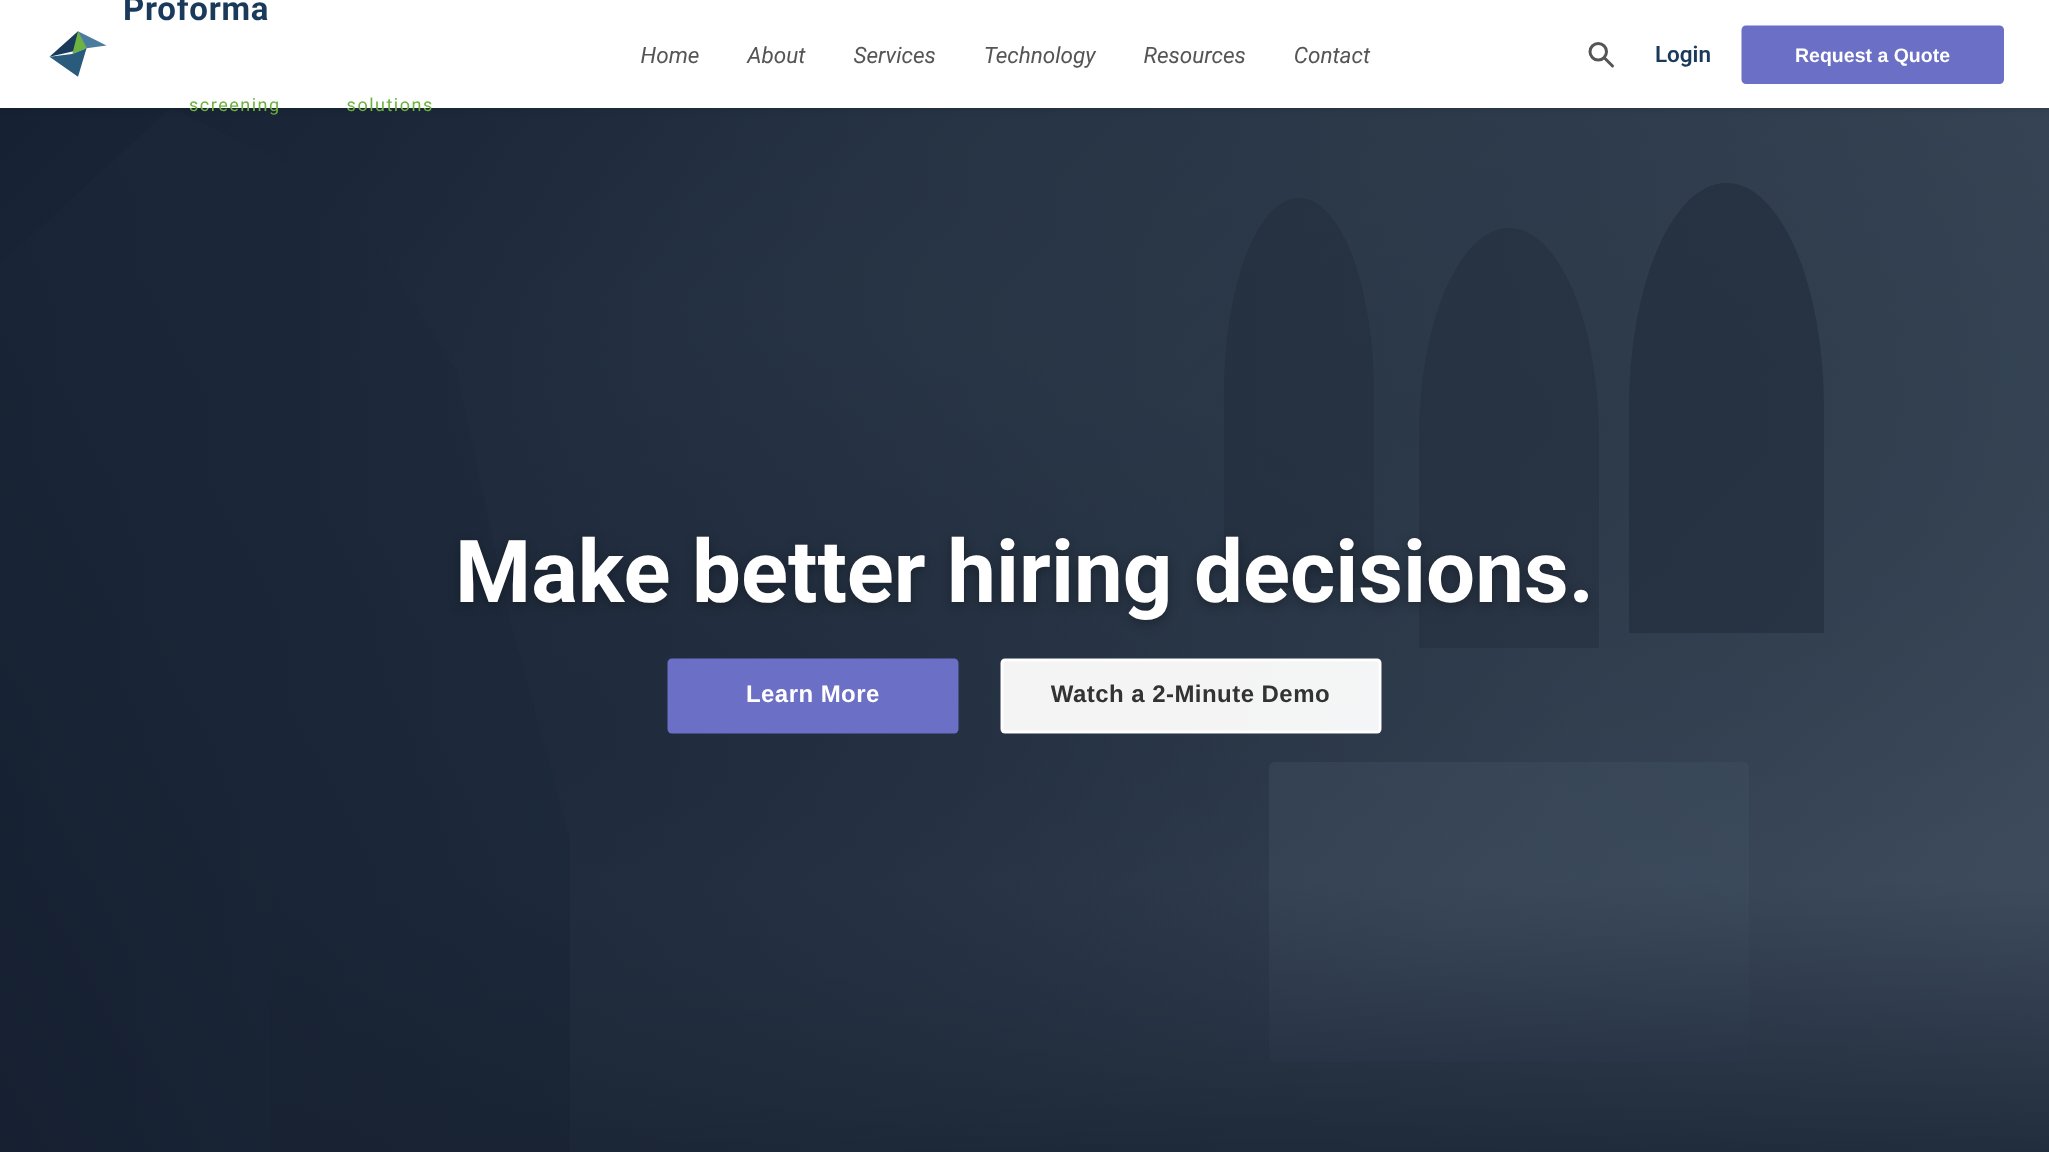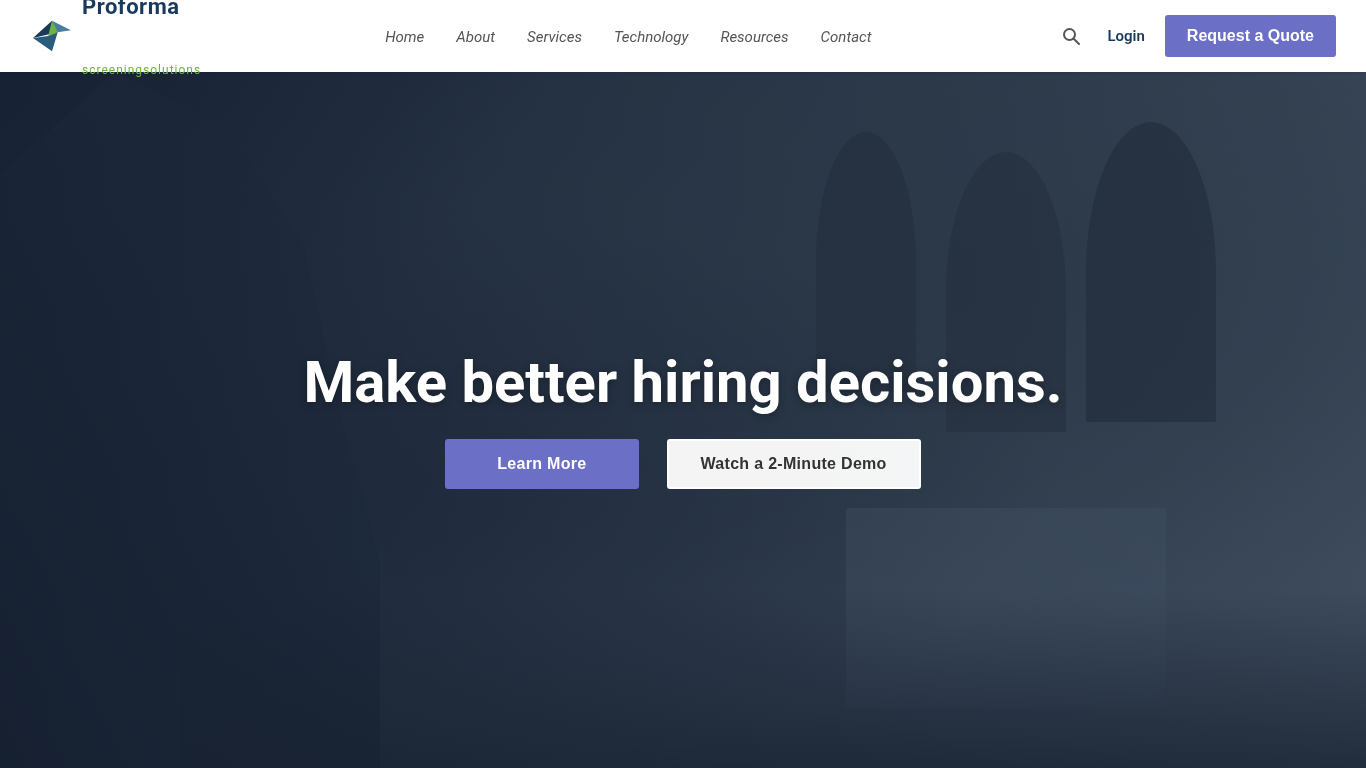--- a/index.html
+++ b/index.html
@@ -57,20 +57,21 @@
     }
 
     .logo-screening {
       font-size: 12px;
       color: #4a7c9e;
       letter-spacing: 1px;
     }
 
     .logo-screening span {
       color: #6db33f;
+      margin-left: 44px;
     }
 
     .nav-links {
       display: flex;
       align-items: center;
       gap: 32px;
       list-style: none;
     }
 
     .nav-links a {
@@ -103,22 +104,22 @@
       text-decoration: none;
       color: #1a3a5c;
       font-size: 15px;
       font-weight: 600;
     }
 
     .request-quote-btn {
       background: #6b6fc5;
       color: #ffffff;
       border: none;
-      padding: 12px 22px;
-      font-size: 16px;
+      padding: 12px 36px;
+      font-size: 13px;
       font-weight: 600;
       cursor: pointer;
       border-radius: 3px;
       white-space: nowrap;
     }
 
     
     .hero {
       position: relative;
       width: 1366px;

